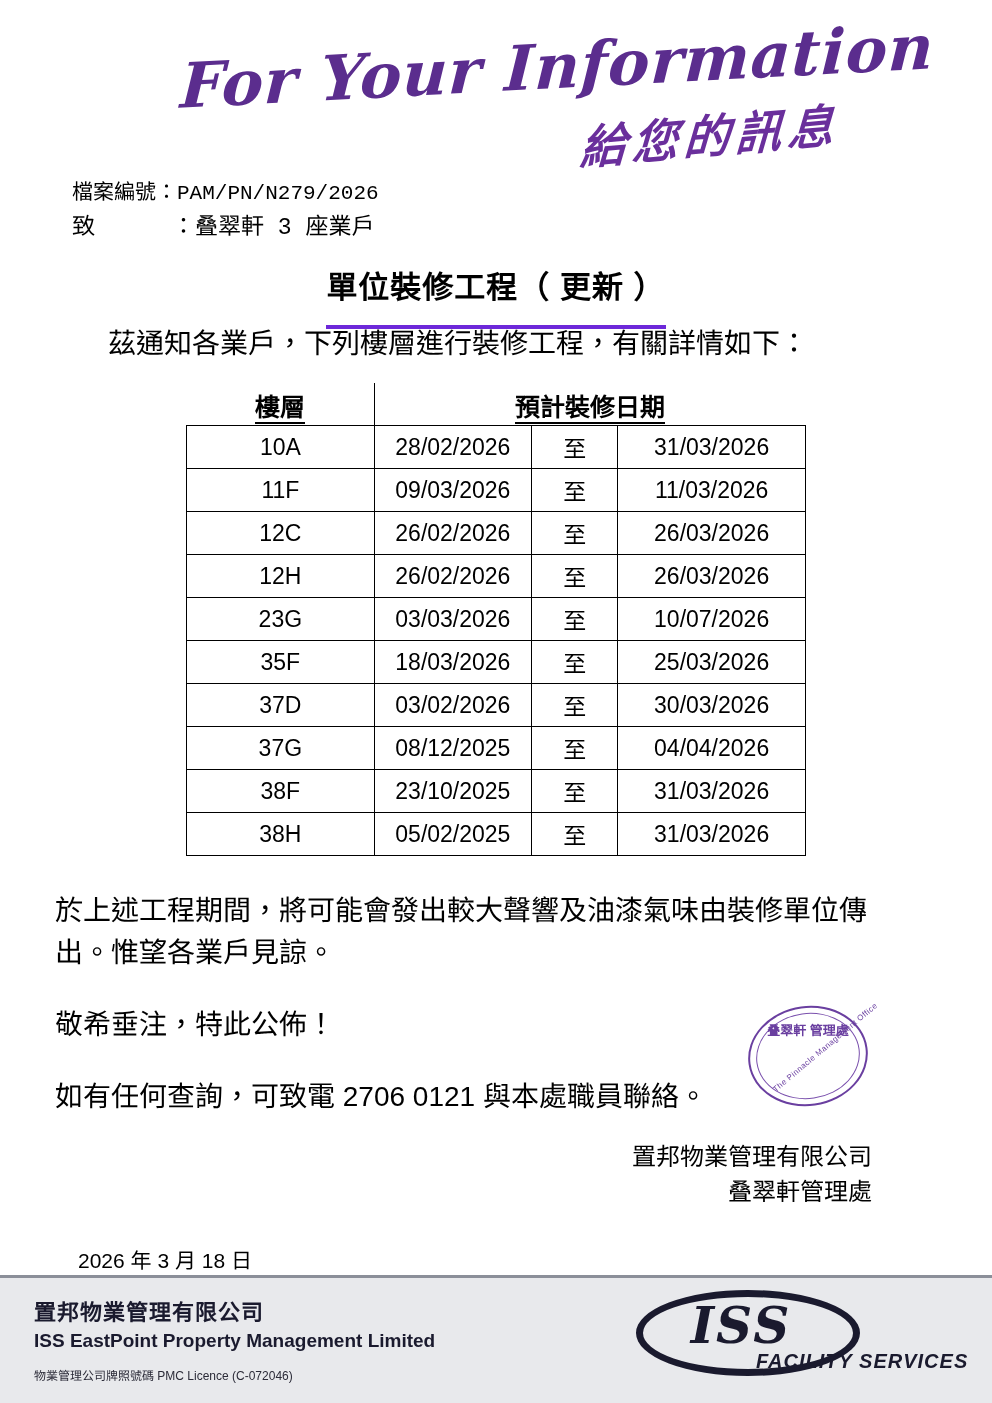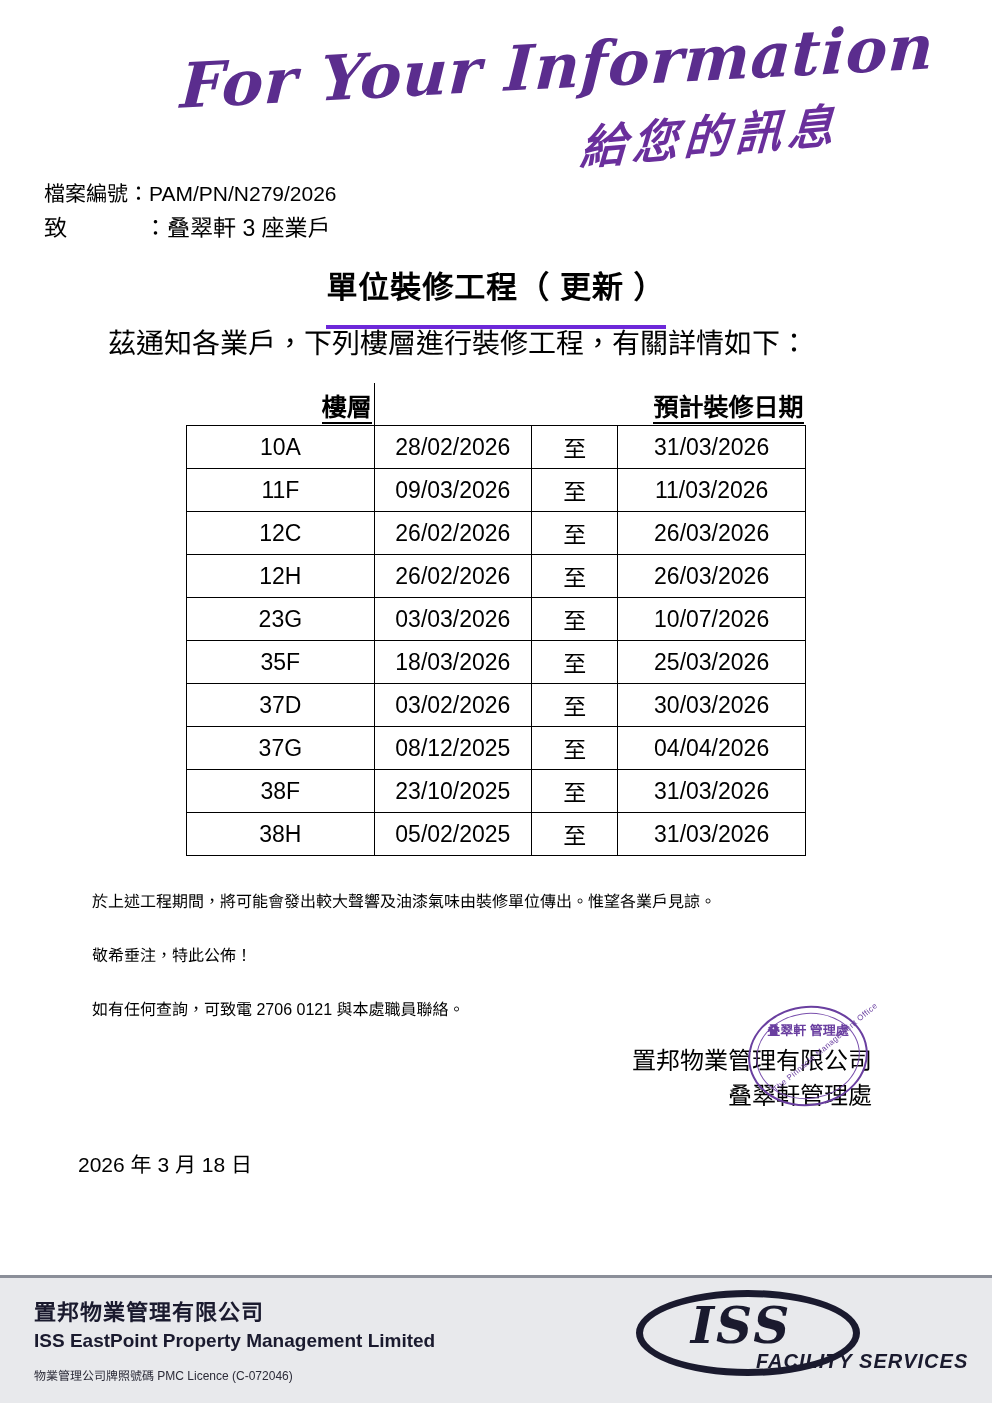--- a/index.html
+++ b/index.html
@@ -50,23 +50,24 @@
     font-weight: bold;
     font-style: italic;
     color: #6a2f9c;
     letter-spacing: 6px;
     transform: rotate(-5deg) skewX(-8deg);
     white-space: nowrap;
   }
 
   
   .ref-block {
-    margin-left: 44px;
+    margin-left: 72px;
     font-size: 21px;
     line-height: 1.55;
+    font-family: Liberation Mono, monospace;
   }
   .ref-line {
     white-space: nowrap;
   }
   .ref-to {
     display: flex;
     align-items: baseline;
     font-size: 23px;
   }
   .ref-to .lbl {
@@ -111,21 +112,20 @@
     font-weight: normal;
   }
   table.floors thead th {
     border-top: none;
     border-left: none;
     border-right: none;
     font-weight: bold;
     font-size: 25px;
     padding-bottom: 2px;
     height: 36px;
-    text-align: right;
   }
   table.floors thead th.hdr-floor {
     border-right: 1.5px solid #000;
     width: 180px;
   }
   table.floors thead th span.u {
     border-bottom: 2px solid #000;
     padding-bottom: 1px;
   }
   table.floors td.floor-cell {
@@ -140,23 +140,23 @@
     border-left: none;
     border-right: none;
   }
   td.date-cell2 {
     width: 180px;
     border-left: none;
   }
 
   
   .body-par {
-    margin-left: 92px;
+    margin-left: 55px;
     margin-right: 95px;
-    font-size: 16px;
+    font-size: 28px;
     line-height: 1.5;
   }
   .p-noise {
     margin-top: 34px;
   }
   .p-attention {
     margin-top: 30px;
   }
   .p-contact {
     margin-top: 30px;

